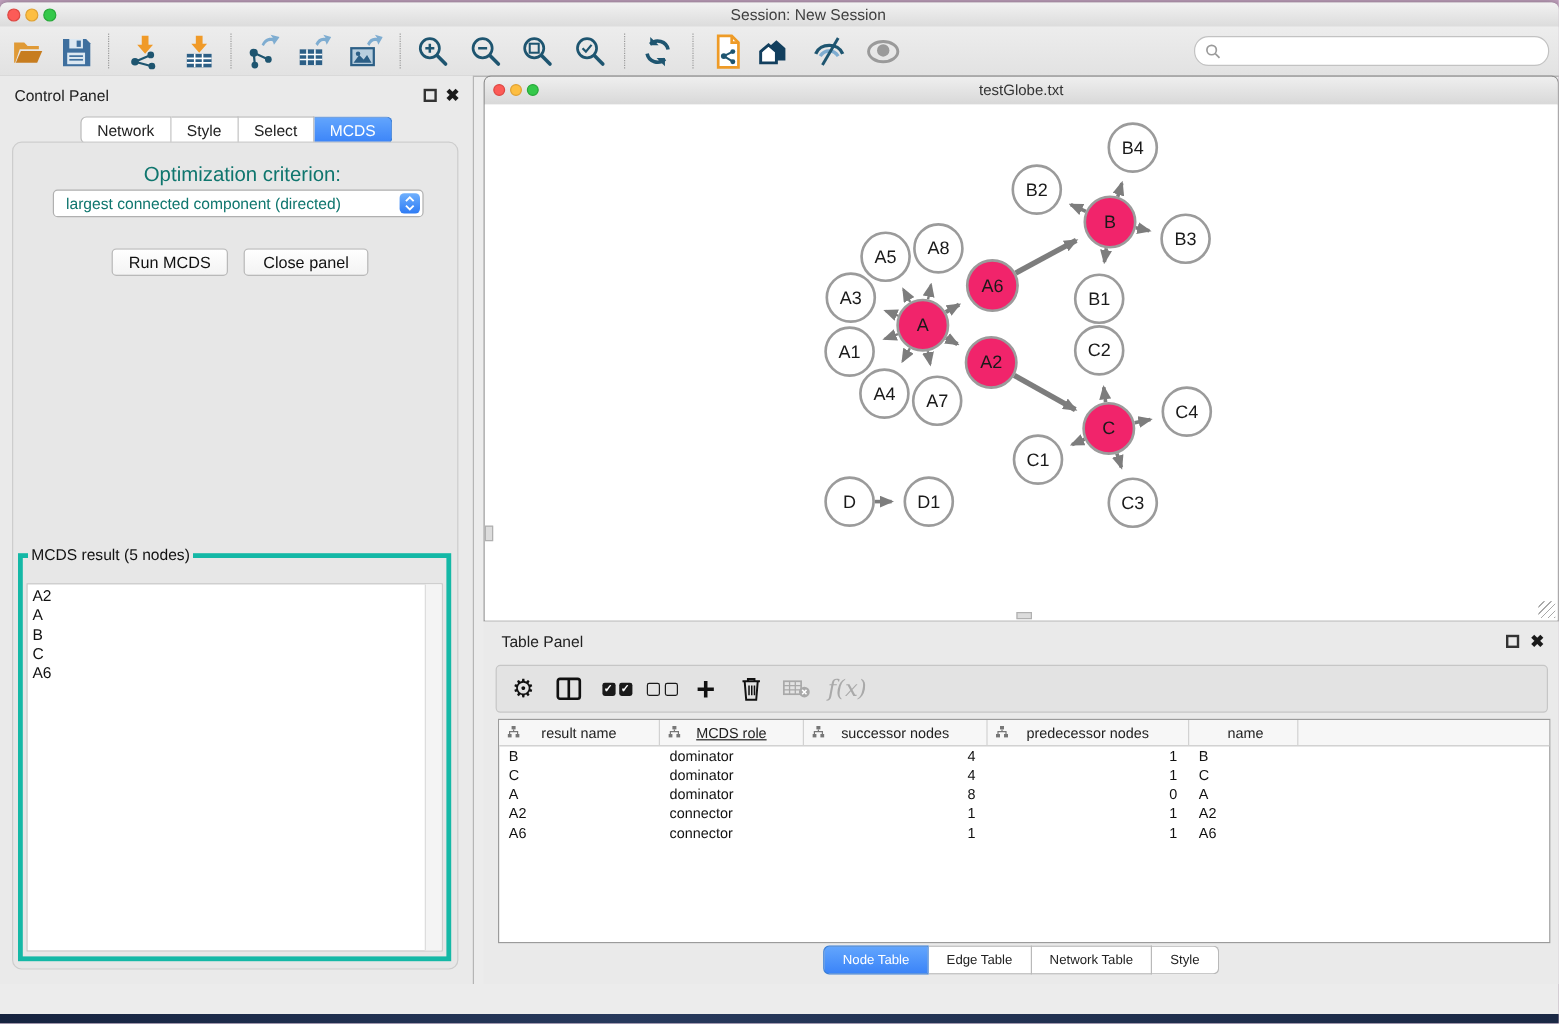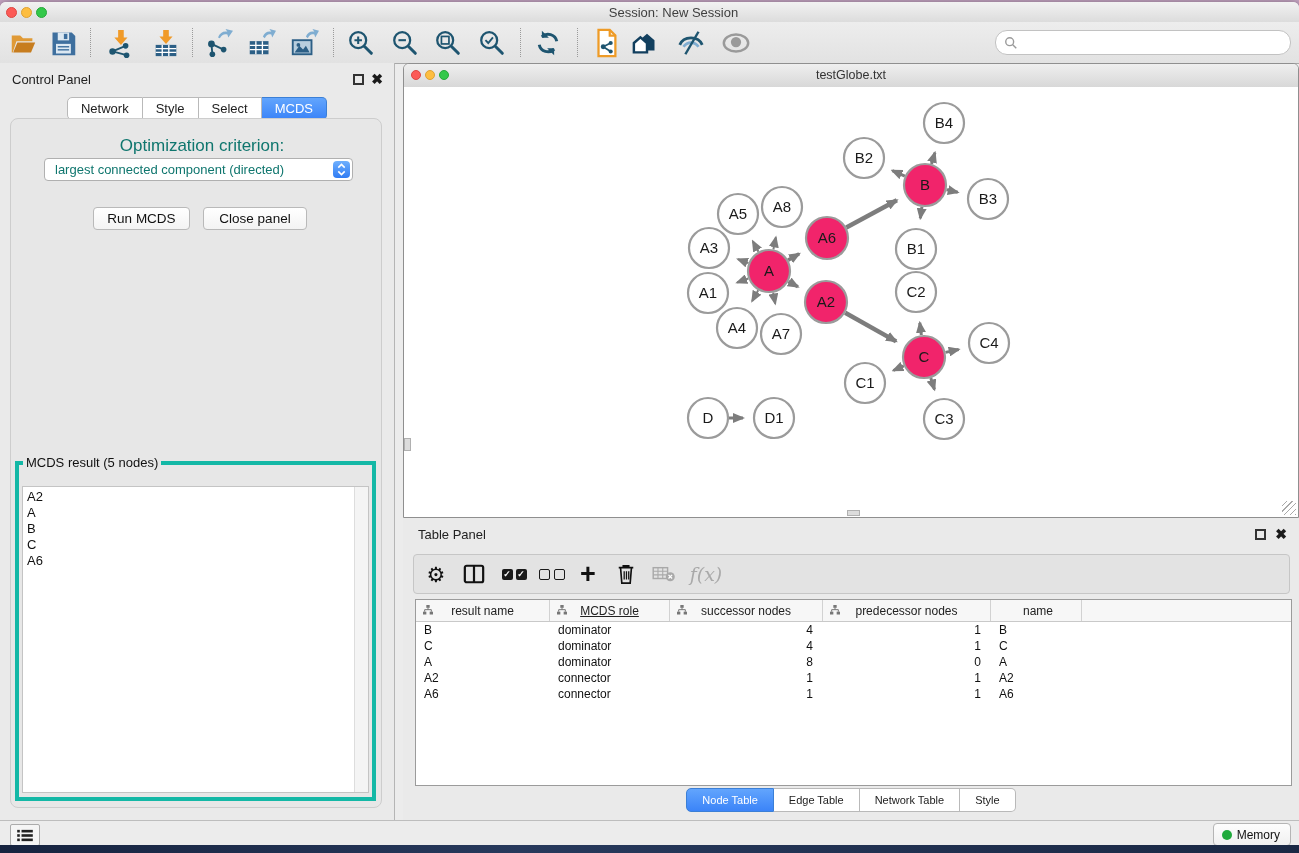--- a/index.html
+++ b/index.html
@@ -535,32 +535,16 @@
           </div>
       </div>
       <div id="tp-tabs">
         <span class="seg active">Node Table</span>
         <span class="seg">Edge Table</span>
         <span class="seg">Network Table</span>
         <span class="seg">Style</span>
       </div>
     </div>
 
-    <div id="status-bar">
-      <div id="list-btn">
-        <svg width="16" height="13" viewBox="0 0 18 15">
-            <rect x="0" y="1" width="3" height="3" fill="#222"></rect>
-            <rect x="5" y="1" width="13" height="3" fill="#222"></rect>
-            <rect x="0" y="6" width="3" height="3" fill="#222"></rect>
-            <rect x="5" y="6" width="13" height="3" fill="#222"></rect>
-            <rect x="0" y="11" width="3" height="3" fill="#222"></rect>
-            <rect x="5" y="11" width="13" height="3" fill="#222"></rect>
-          </svg>
-      </div>
-      <div id="memory-btn">
-        <span id="memory-dot"></span>
-        <span>Memory</span>
-      </div>
-    </div>
 
   </div>
   <div id="bottom-strip"></div>
 </div>
 
 </body></html>

